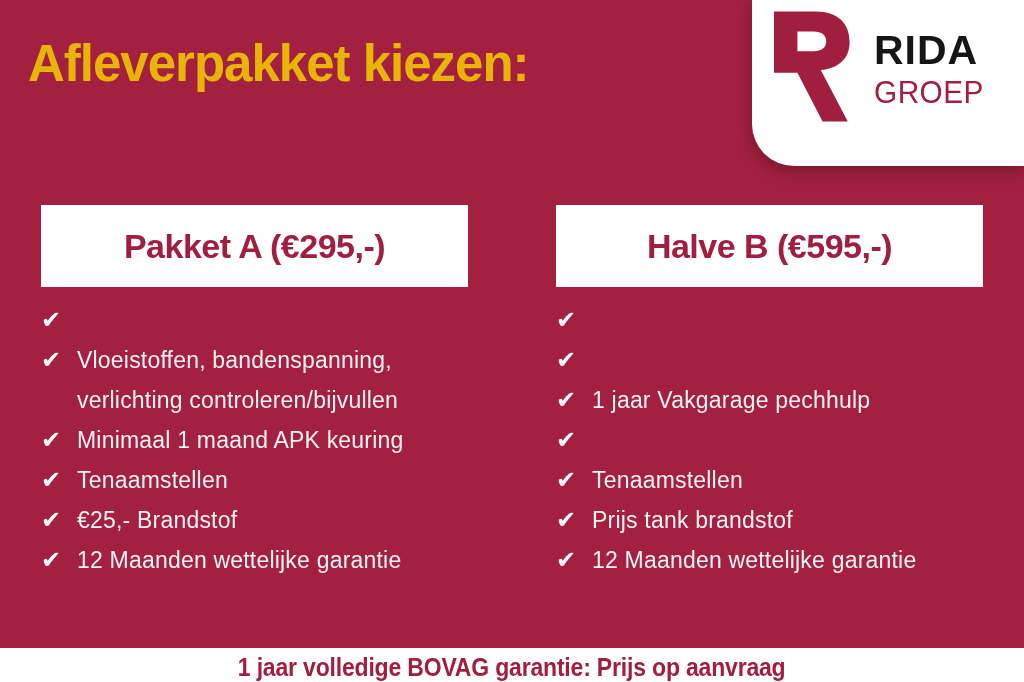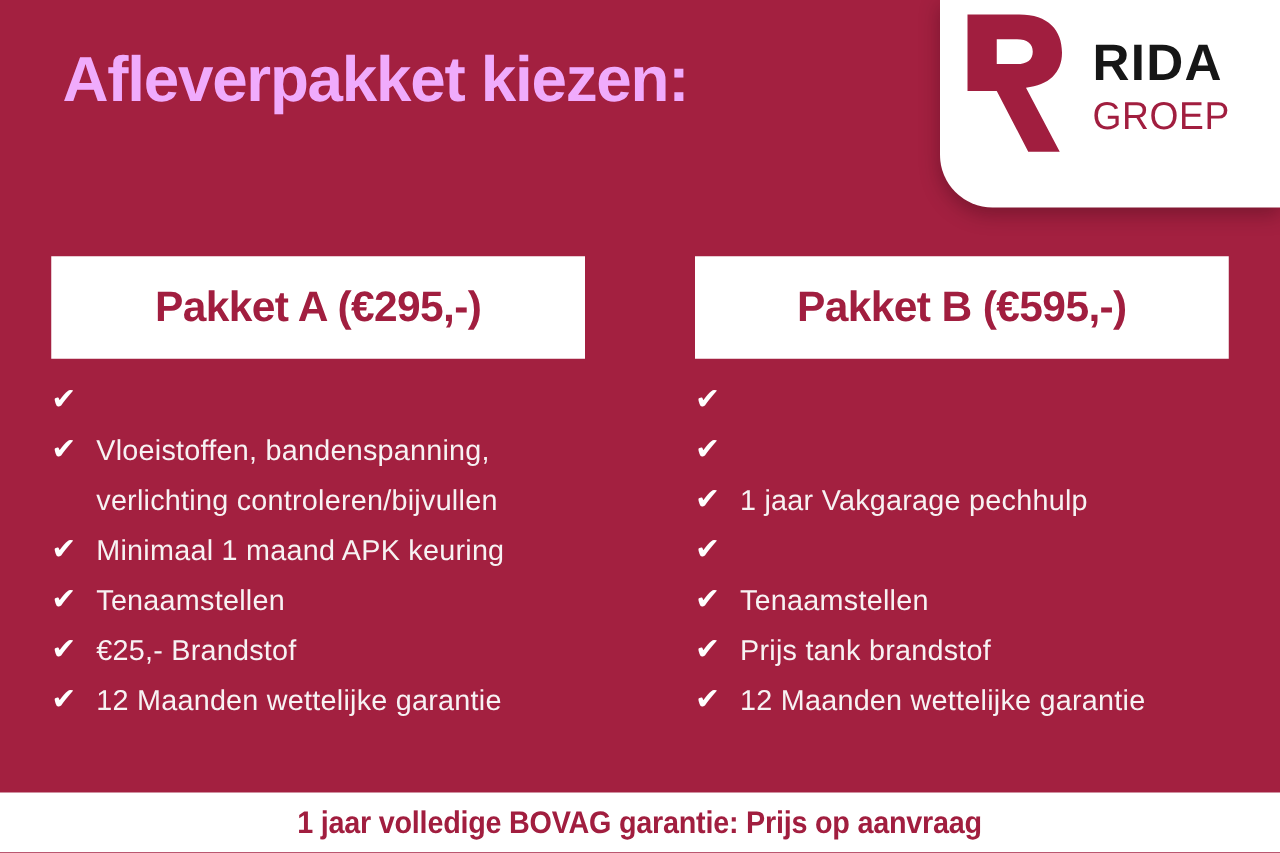--- a/index.html
+++ b/index.html
@@ -7,22 +7,22 @@
     width: 1024px; height: 682px;
     position: relative;
     overflow: hidden;
     background: #A32040;
     font-family: "Liberation Sans", sans-serif;
   }
 
   
   .page-title {
     position: absolute;
-    left: 50px; top: 34px;
-    color: #f0abfc;
+    left: 28px; top: 34px;
+    color: #eab308;
     font-size: 51px;
     font-weight: 800;
     letter-spacing: -1px;
   }
 
   
   .logo-box {
     position: absolute;
     top: 0; right: 0;
     width: 272px; height: 166px;
@@ -99,24 +99,24 @@
     color: #F7F2F3;
     font-size: 23px;
     line-height: 40px;
     letter-spacing: 0.2px;
   }
 
   
   .footer-bar {
     position: absolute;
     left: 0; right: 0; bottom: 0;
-    height: 48px;
+    height: 34px;
     background: #FFFFFF;
     display: flex;
-    align-items: center;
+    align-items: flex-end;
     justify-content: center;
   }
   .footer-text {
     color: #A11E3F;
     font-size: 25px;
     font-weight: 700;
     transform: scaleX(0.92);
     letter-spacing: -0.2px;
     white-space: nowrap;
   }
@@ -163,21 +163,21 @@
     </li>
     <li class="pkg-item">
       <span class="check-icon">✔</span>
       <span class="item-label">12 Maanden wettelijke garantie</span>
     </li>
   </ul>
 </div>
 
 <div class="package-col col-b">
   <div class="pkg-header">
-    <span class="pkg-title">Pakket B (€595,-)</span>
+    <span class="pkg-title">Halve B (€595,-)</span>
   </div>
   <ul class="pkg-list">
     <li class="pkg-item">
       <span class="check-icon">✔</span>
     </li>
     <li class="pkg-item">
       <span class="check-icon">✔</span>
     </li>
     <li class="pkg-item">
       <span class="check-icon">✔</span>

